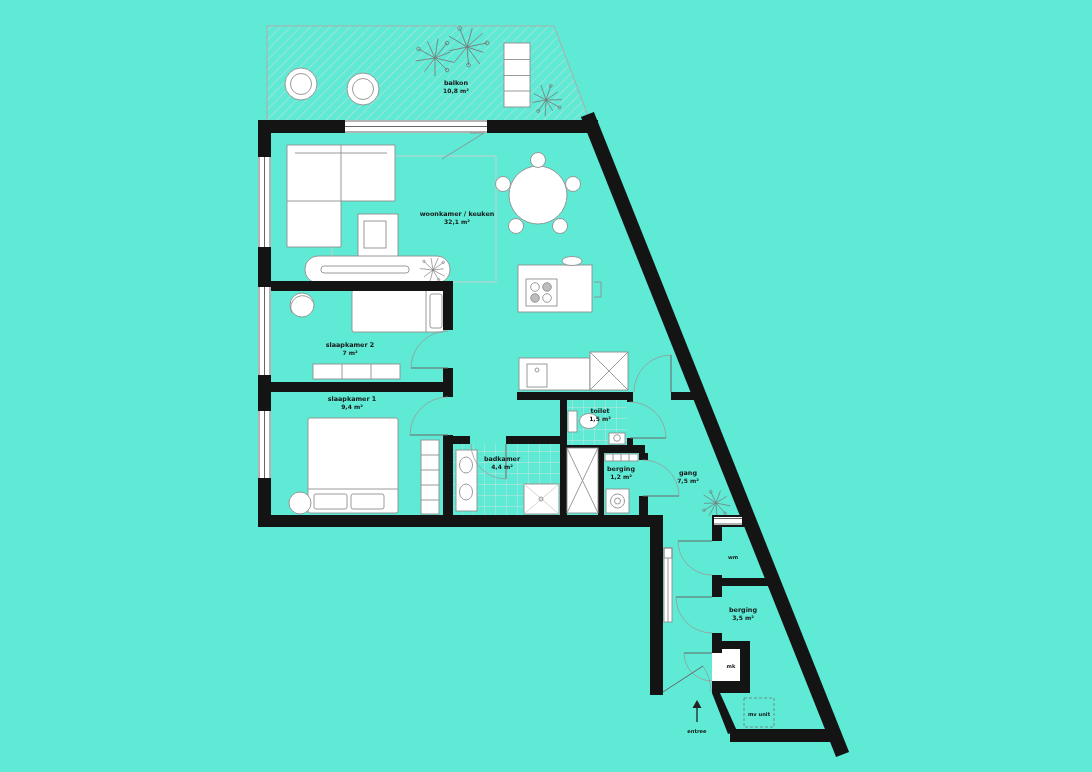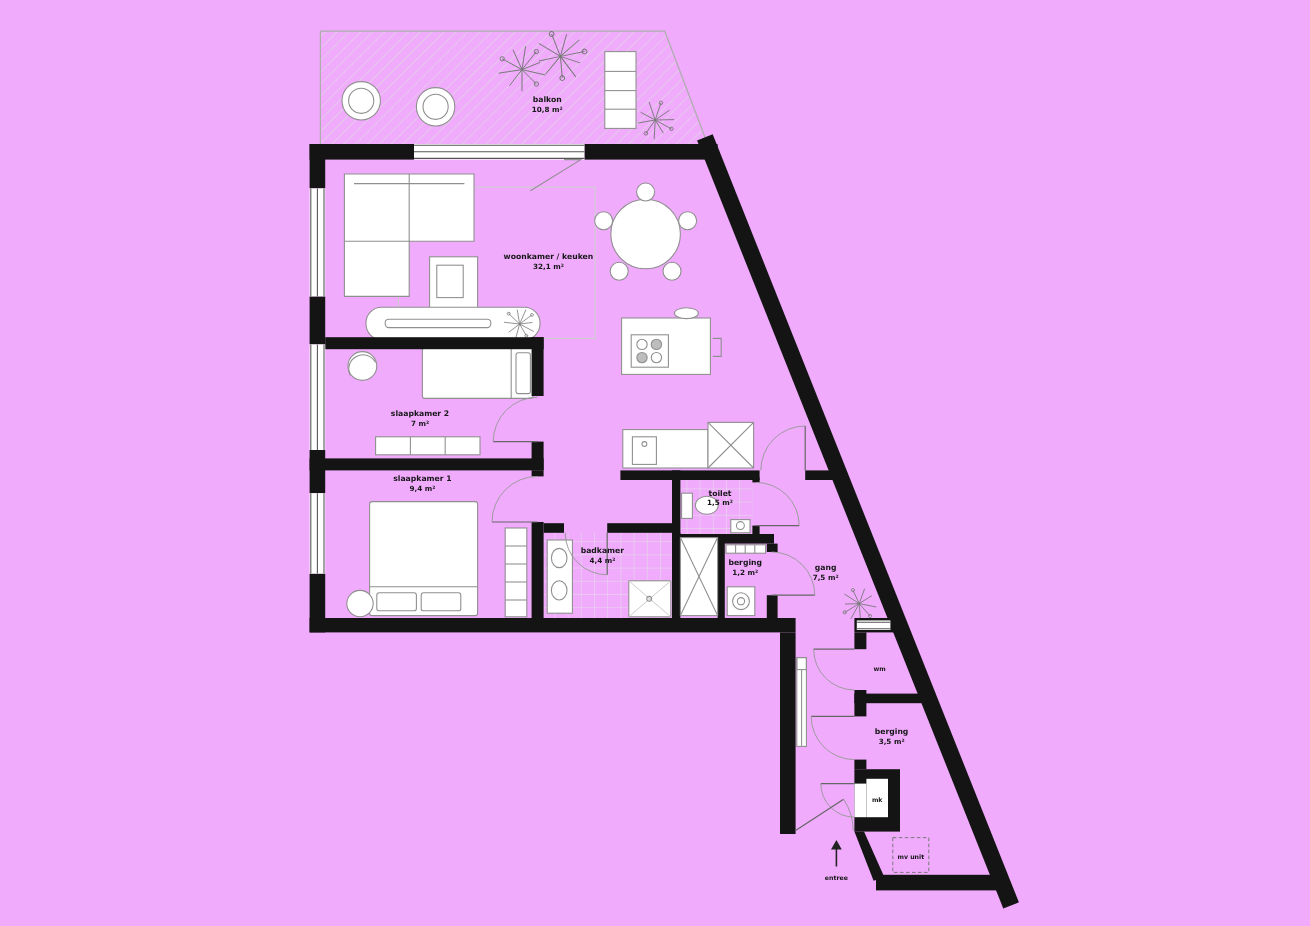--- a/index.html
+++ b/index.html
@@ -1,16 +1,16 @@
 <!DOCTYPE html>
 <html><head>
 <meta charset="utf-8">
 <style>
   html,body{margin:0;padding:0;background:#ffffff;}
-  .stage{position:relative;width:1092px;height:772px;background:#f0abfc;overflow:hidden;
+  .stage{position:relative;width:1092px;height:772px;background:#5eead4;overflow:hidden;
          font-family:"DejaVu Sans",sans-serif;text-align:right;}
   svg{position:absolute;left:0;top:0;}
   text{font-family:"DejaVu Sans",sans-serif;fill:#161616;}
   .room-name{font-size:6.4px;font-weight:700;text-anchor:middle;}
   .room-area{font-size:6px;font-weight:700;text-anchor:middle;}
   .tiny-label{font-size:5.2px;font-weight:700;text-anchor:middle;}
   .wall{fill:#141414;stroke:none;}
   .furn{fill:#ffffff;stroke:#8f8f8f;stroke-width:0.9;}
   .furnline{fill:none;stroke:#8f8f8f;stroke-width:0.9;}
   .lightline{fill:none;stroke:#c9c9c9;stroke-width:0.8;}

